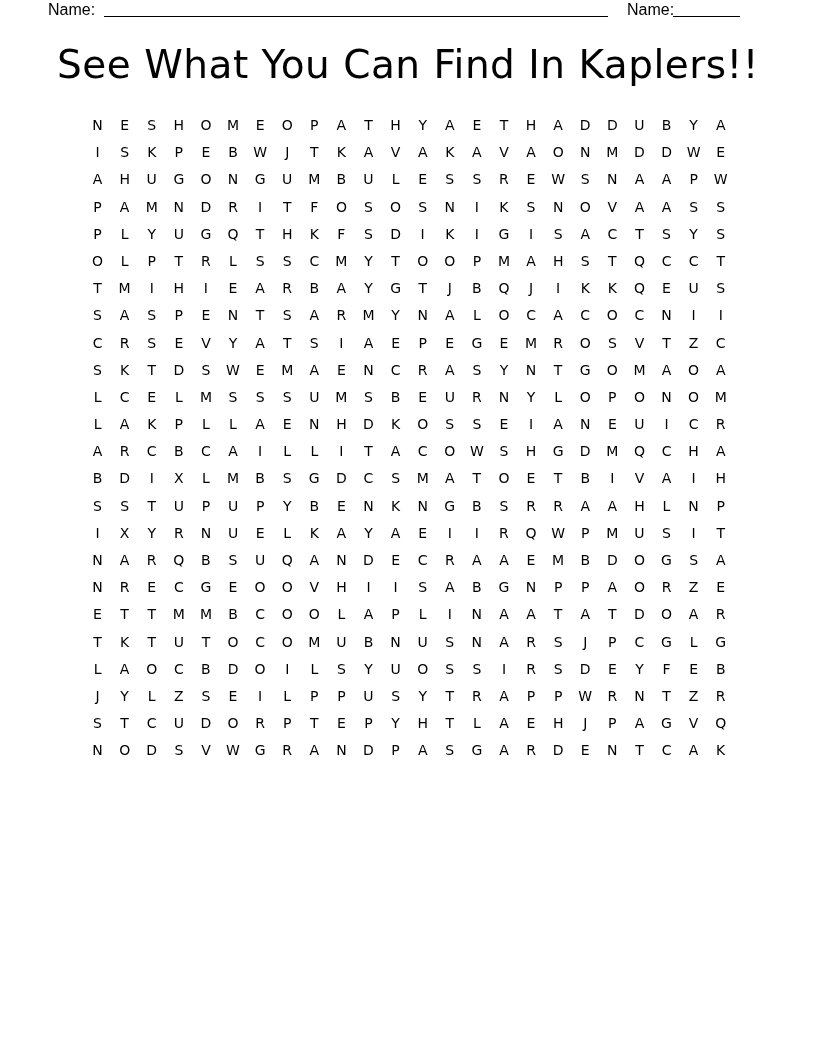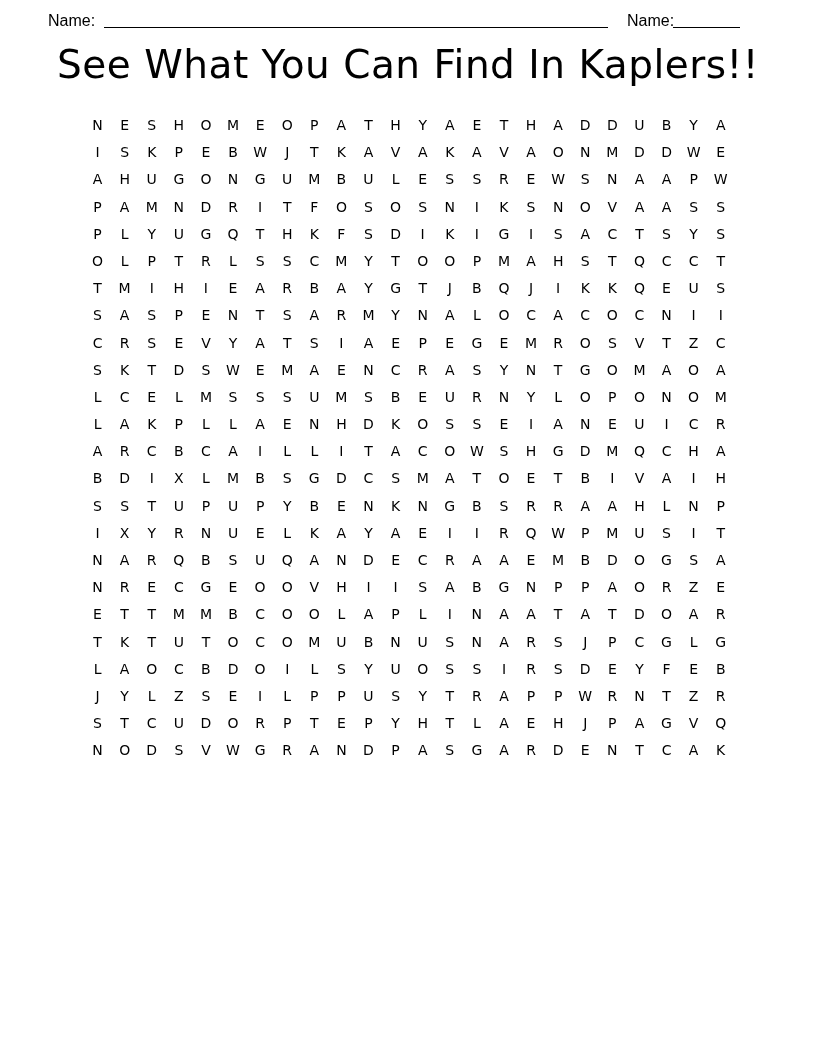--- a/index.html
+++ b/index.html
@@ -1,17 +1,17 @@
 <!DOCTYPE html>
 <html><head>
 <meta charset="utf-8">
 <style>
   html, body { margin: 0; padding: 0; background: #ffffff; }
   body { width: 816px; height: 1056px; position: relative; overflow: hidden; font-family: "DejaVu Sans", sans-serif; color: #000; }
-  .header { position: absolute; top: 12px; left: 48px; width: 700px; height: 20px; font-family: "Liberation Sans", sans-serif; font-size: 16px; line-height: 18px; }
+  .header { position: absolute; top: 1px; left: 48px; width: 700px; height: 20px; font-family: "Liberation Sans", sans-serif; font-size: 16px; line-height: 18px; }
   .name-label { position: absolute; left: 0; top: 0; }
   .name-line { position: absolute; left: 56px; top: 15px; width: 504px; border-bottom: 1px solid #000; }
   .date-label { position: absolute; left: 579px; top: 0; }
   .date-line { position: absolute; left: 625px; top: 15px; width: 67px; border-bottom: 1px solid #000; }
   .title { position: absolute; top: 40px; left: 0; width: 816px; text-align: center; font-family: "DejaVu Sans", sans-serif; font-size: 39px; line-height: 50px; letter-spacing: 0.5px; }
   .grid { position: absolute; top: 114px; left: 84px; }
   .grid-row { display: flex; height: 27.2px; }
   .cell { width: 27.1px; text-align: center; font-family: "DejaVu Sans", sans-serif; font-size: 14px; line-height: 22px; }
 </style>
 </head>

